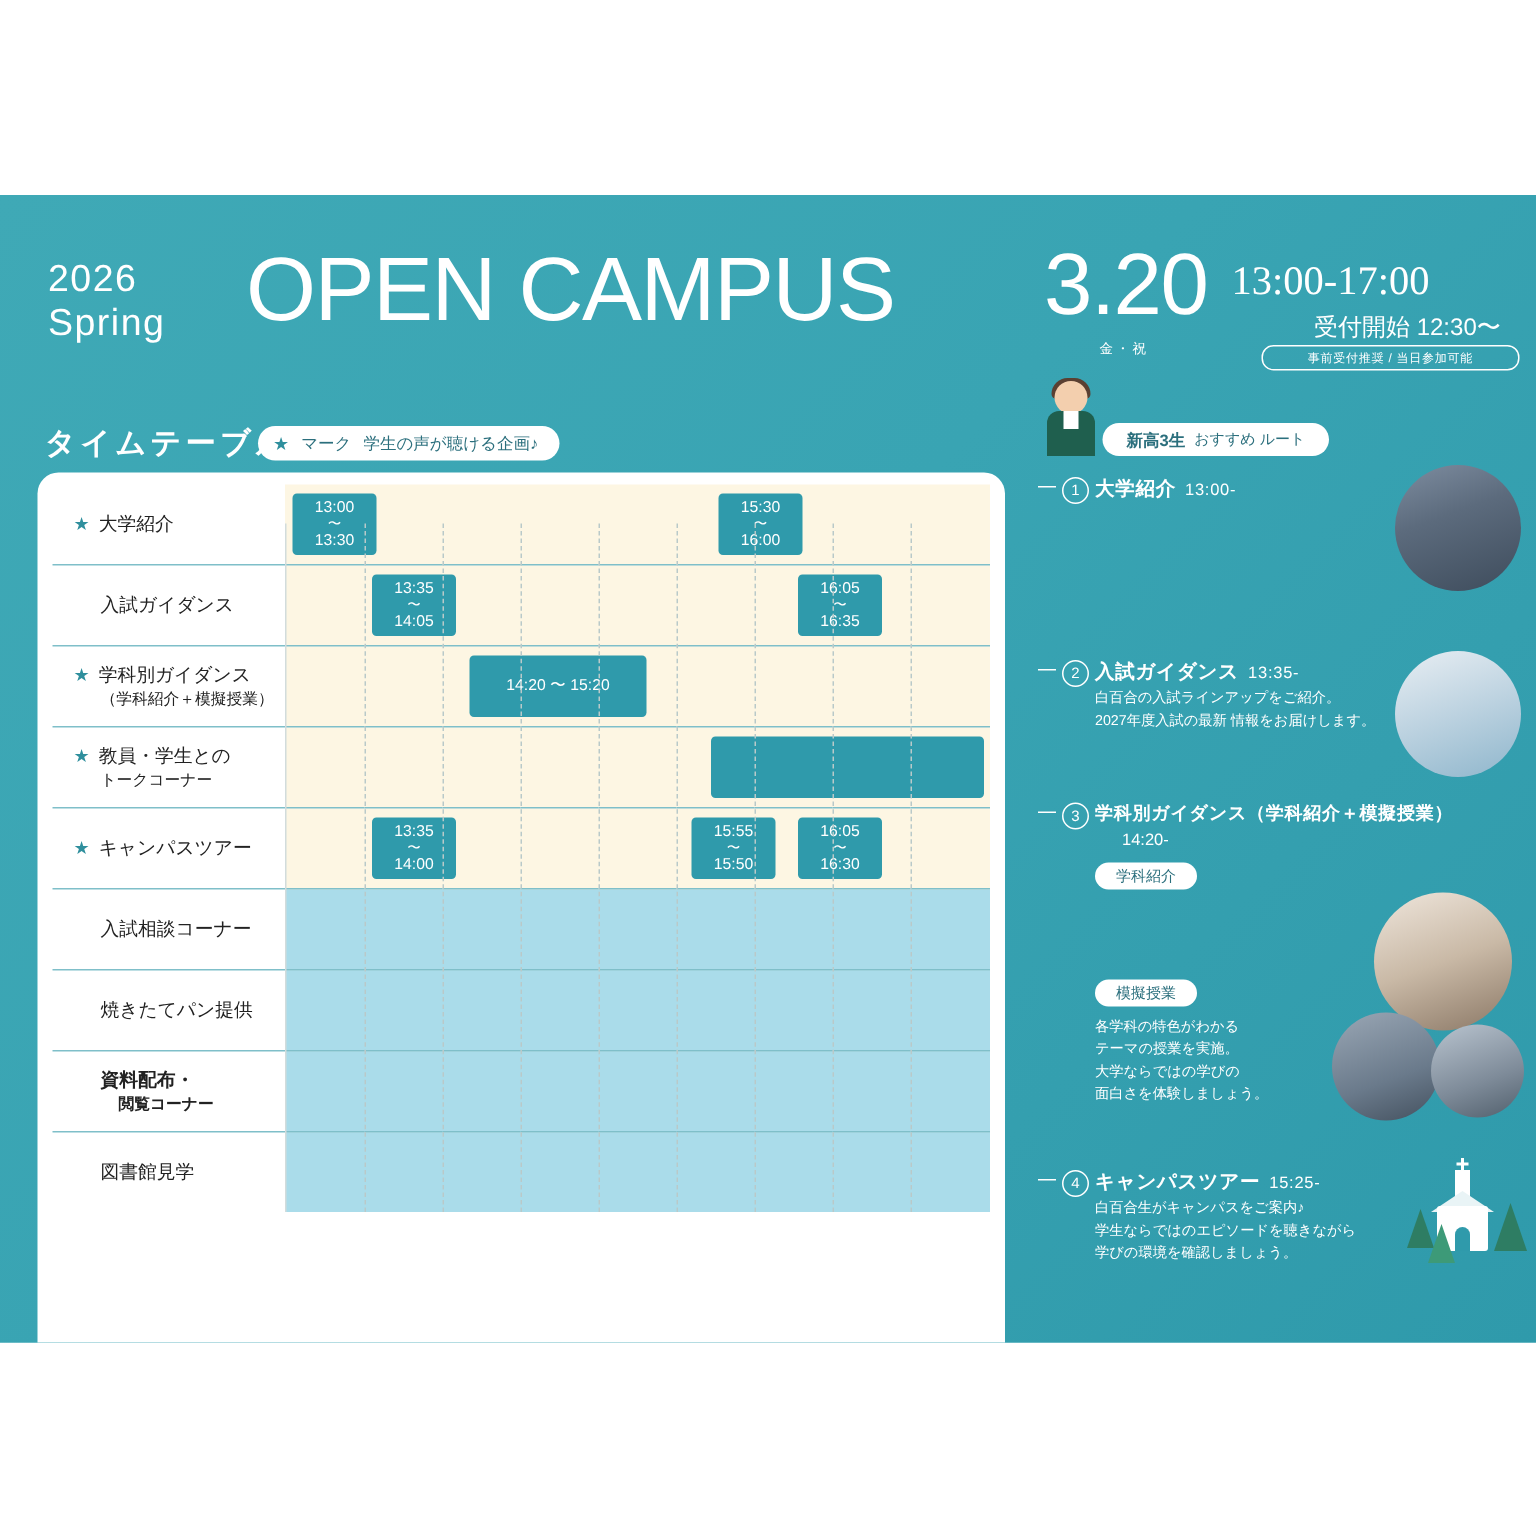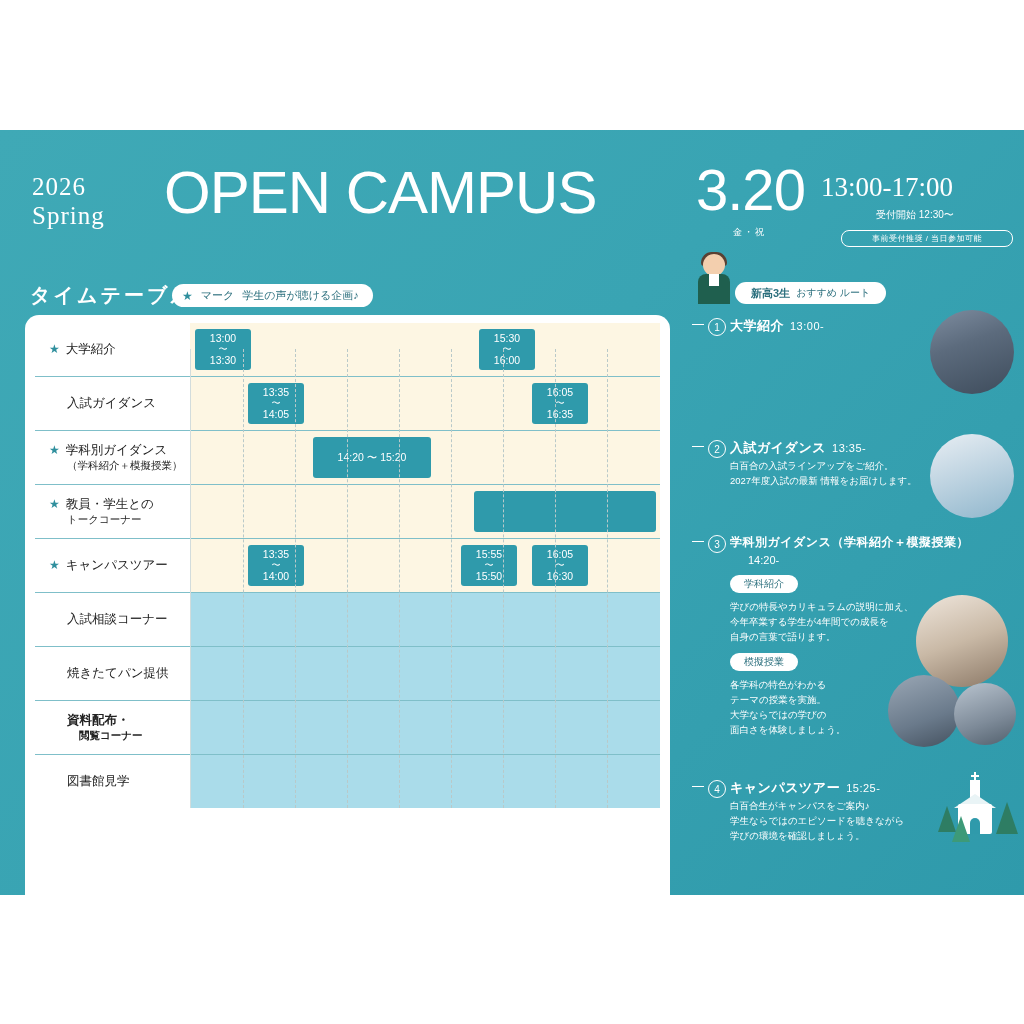--- a/index.html
+++ b/index.html
@@ -2,27 +2,27 @@
 <html><head>
 <meta charset="utf-8">
 <style>
   html,body{margin:0;padding:0;background:#ffffff;}
   body{width:1024px;height:1024px;overflow:hidden;font-family:"Liberation Sans",sans-serif;}
   .page{position:relative;width:1024px;height:1024px;background:#ffffff;}
   .poster{position:absolute;left:0;top:130px;width:1024px;height:765px;background:#3aa8b5;background-image:linear-gradient(135deg,#3fa9b6 0%,#39a4b3 45%,#2f9aab 100%);overflow:hidden;}
 
   
   .hdr{position:absolute;left:26px;top:38px;width:980px;height:80px;}
-  .yr{position:absolute;left:6px;top:4px;color:#ffffff;font-family:Liberation Serif, serif;font-size:25px;letter-spacing:1px;line-height:29px;}
+  .yr{position:absolute;left:6px;top:4px;color:#ffffff;font-family:Liberation Sans, sans-serif;font-size:25px;letter-spacing:1px;line-height:29px;}
   .yr .l2{display:block;}
   .oc{position:absolute;left:122px;top:-10px;color:#ffffff;font-family:"Liberation Sans",sans-serif;font-size:60px;letter-spacing:-1px;font-weight:300;white-space:nowrap;margin-left:16px;}
   .date{position:absolute;left:670px;top:-12px;color:#ffffff;font-family:"Liberation Sans",sans-serif;font-size:58px;font-weight:300;letter-spacing:-1px;}
   .datesub{position:absolute;left:707px;top:58px;color:#ffffff;font-size:9px;letter-spacing:2px;}
   .time{position:absolute;left:795px;top:4px;color:#ffffff;font-family:"Liberation Serif",serif;font-size:27px;letter-spacing:0px;white-space:nowrap;}
-  .recep{position:absolute;left:850px;top:40px;color:#ffffff;font-size:10px;white-space:nowrap;}
+  .recep{position:absolute;left:850px;top:40px;color:#ffffff;font-size:16px;white-space:nowrap;}
   .pill{position:absolute;left:815px;top:62px;width:170px;height:15px;border:1px solid #ffffff;border-radius:8px;color:#ffffff;font-size:8px;display:flex;align-items:center;justify-content:center;letter-spacing:0.5px;}
 
   
   .tt-title{position:absolute;left:30px;top:152px;color:#ffffff;font-size:20px;letter-spacing:3px;font-weight:bold;}
   .tt-note{position:absolute;left:172px;top:154px;height:23px;background:#ffffff;border-radius:12px;padding:0 14px 0 10px;display:flex;align-items:center;gap:8px;color:#2b6f7d;font-size:11px;white-space:nowrap;}
   .tt-note .st{color:#2f8f9d;font-size:12px;}
 
   
   .card{position:absolute;left:25px;top:185px;width:645px;height:655px;background:#ffffff;border-radius:14px;}
   .tbl{position:absolute;left:10px;top:8px;width:625px;}
@@ -296,23 +296,20 @@
       </div>
 
       <div class="item" style="left:18px;top:255px;width:310px;height:225px">
         <div class="tick"></div>
         <div class="num">3</div>
         <div class="it-title" style="font-size:12px">
           <span>学科別ガイダンス（学科紹介＋模擬授業）</span>
         </div>
         <div style="position:absolute;left:40px;top:19px;font-size:11px;color:#fff">14:20-</div>
         <div class="tagbox" style="left:22px;top:40px">学科紹介</div>
-        <div class="it-body" style="top:64px;white-space:pre-line;width:220px">学びの特長やカリキュラムの説明に加え、
-今年卒業する学生が4年間での成長を
-自身の言葉で語ります。</div>
         <div class="tagbox" style="left:22px;top:118px">模擬授業</div>
         <div class="it-body" style="top:142px;white-space:pre-line;width:155px">各学科の特色がわかる
 テーマの授業を実施。
 大学ならではの学びの
 面白さを体験しましょう。</div>
         <div class="photo ph3a"></div>
         <div class="photo ph3b"></div>
         <div class="photo ph3c"></div>
       </div>
 

